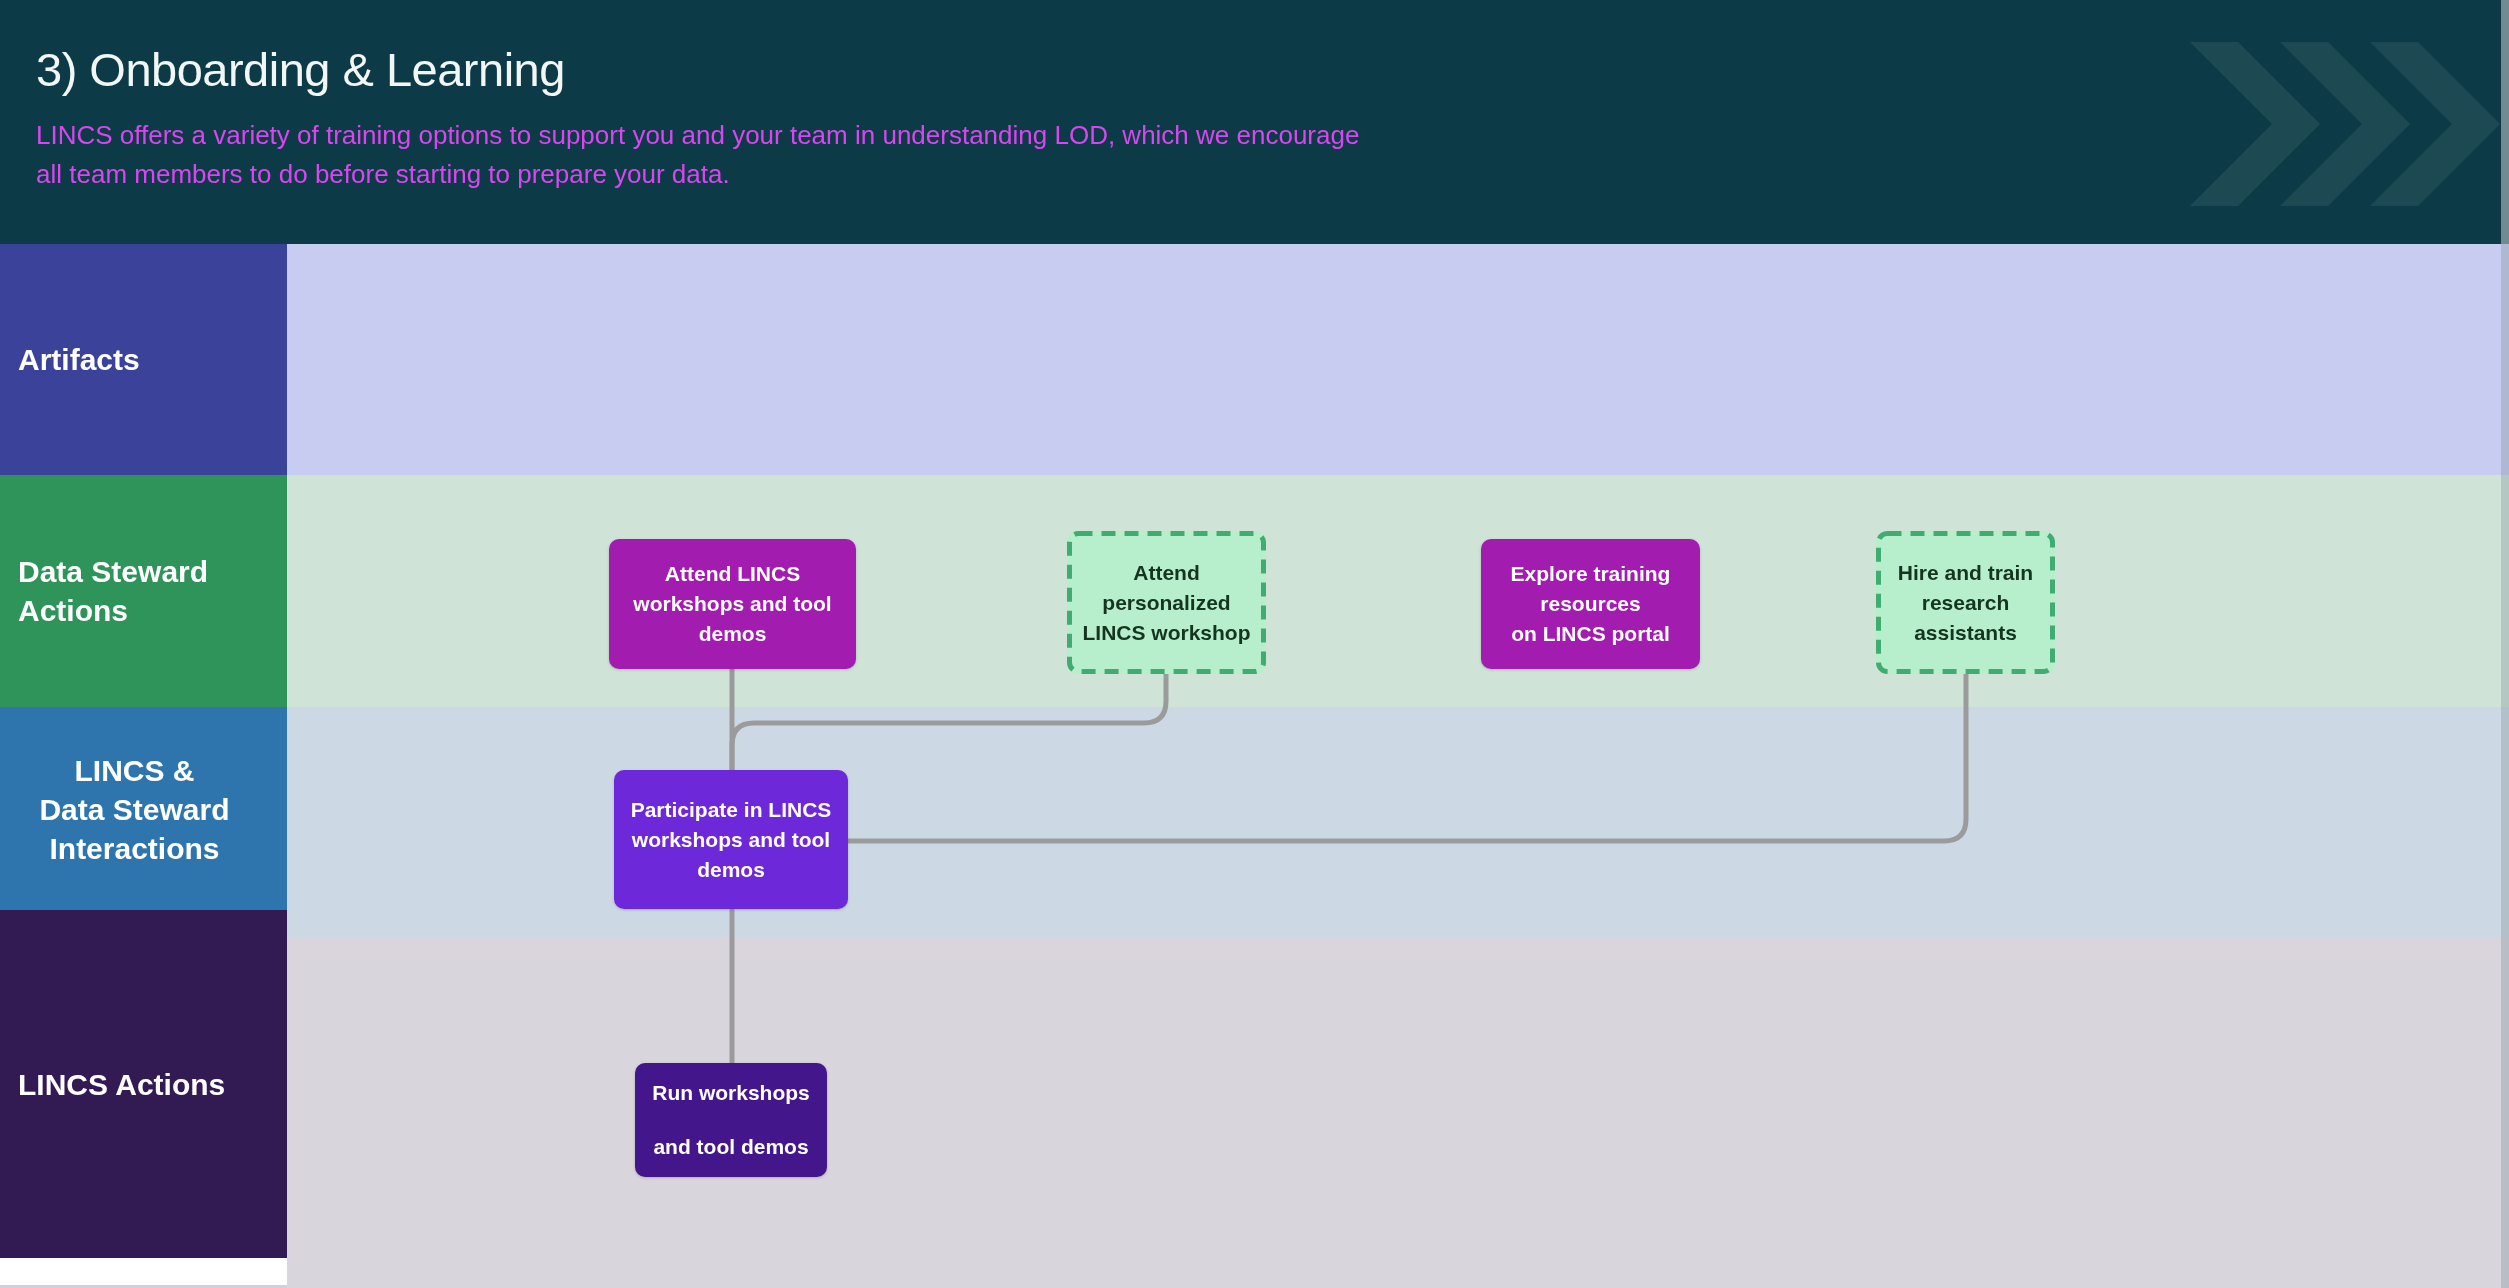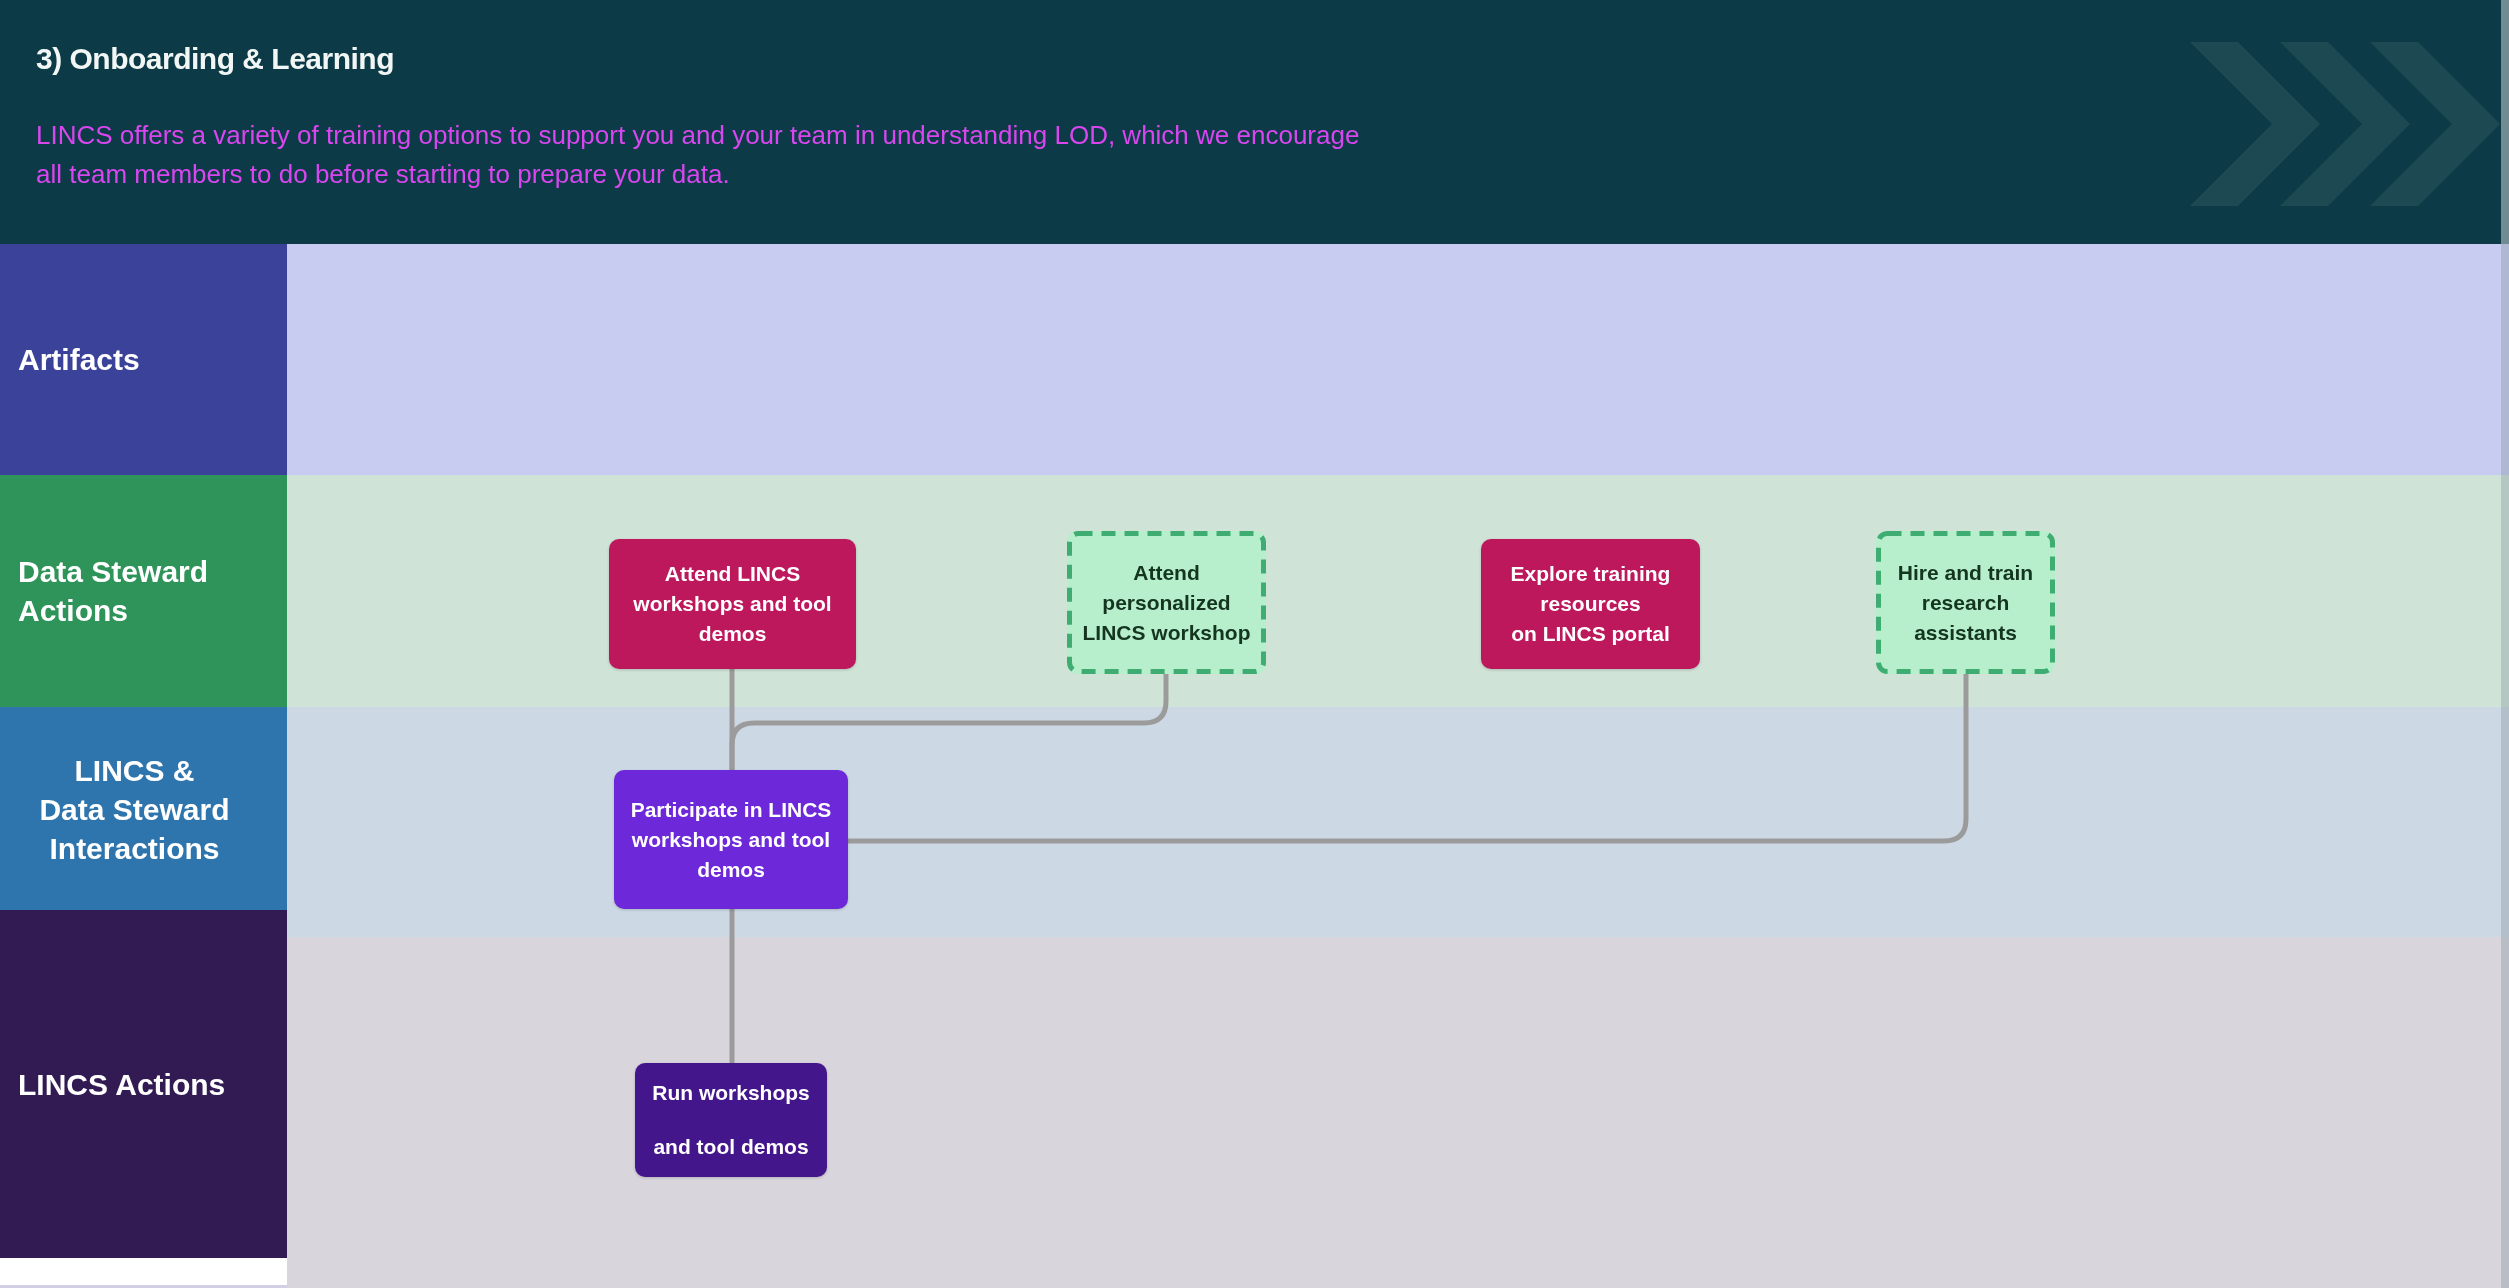--- a/index.html
+++ b/index.html
@@ -12,21 +12,21 @@
     background: #ffffff;
   }
 
   
   .header {
     position: absolute; left: 0; top: 0; width: 2509px; height: 244px;
     background: #0c3b47; z-index: 4;
   }
   .header-title {
     position: absolute; left: 36px; top: 42px;
-    font-size: 30px; font-weight: 700; letter-spacing: -0.5px;
+    font-size: 47px; font-weight: 400; letter-spacing: -0.5px;
     color: #f2f7f6;
   }
   .header-subtitle {
     position: absolute; left: 36px; top: 116px; width: 1330px;
     font-size: 26px; font-weight: 400; line-height: 39px;
     color: #d946ef;
   }
   .chevrons { position: absolute; left: 2180px; top: 0; z-index: 1; }
 
   
@@ -61,21 +61,21 @@
   
   .node {
     position: absolute; z-index: 3; box-sizing: border-box;
     display: flex; flex-direction: column; justify-content: center;
     text-align: center; border-radius: 10px;
     font-size: 21px; font-weight: 700; line-height: 30px;
     padding: 8px 10px;
     box-shadow: 0 1px 3px rgba(0,0,0,0.18);
   }
   .node span { display: block; }
-  .node-solid-green { background: #be185d; color: #ffffff; }
+  .node-solid-green { background: #a21caf; color: #ffffff; }
   .node-blue        { background: #6d28d9; color: #ffffff; }
   .node-purple      { background: #44168c; color: #ffffff; gap: 24px; }
   .node-dashed-green { background: #b7efcd; color: #14351f; box-shadow: none; }
   .node-dashed-green .dash-border {
     position: absolute; left: 0; top: 0; width: 100%; height: 100%;
     pointer-events: none;
   }
 
   .node-attend-workshops    { left: 609px;  top: 539px; width: 247px; height: 130px; }
   .node-attend-personalized { left: 1067px; top: 531px; width: 199px; height: 143px; }

